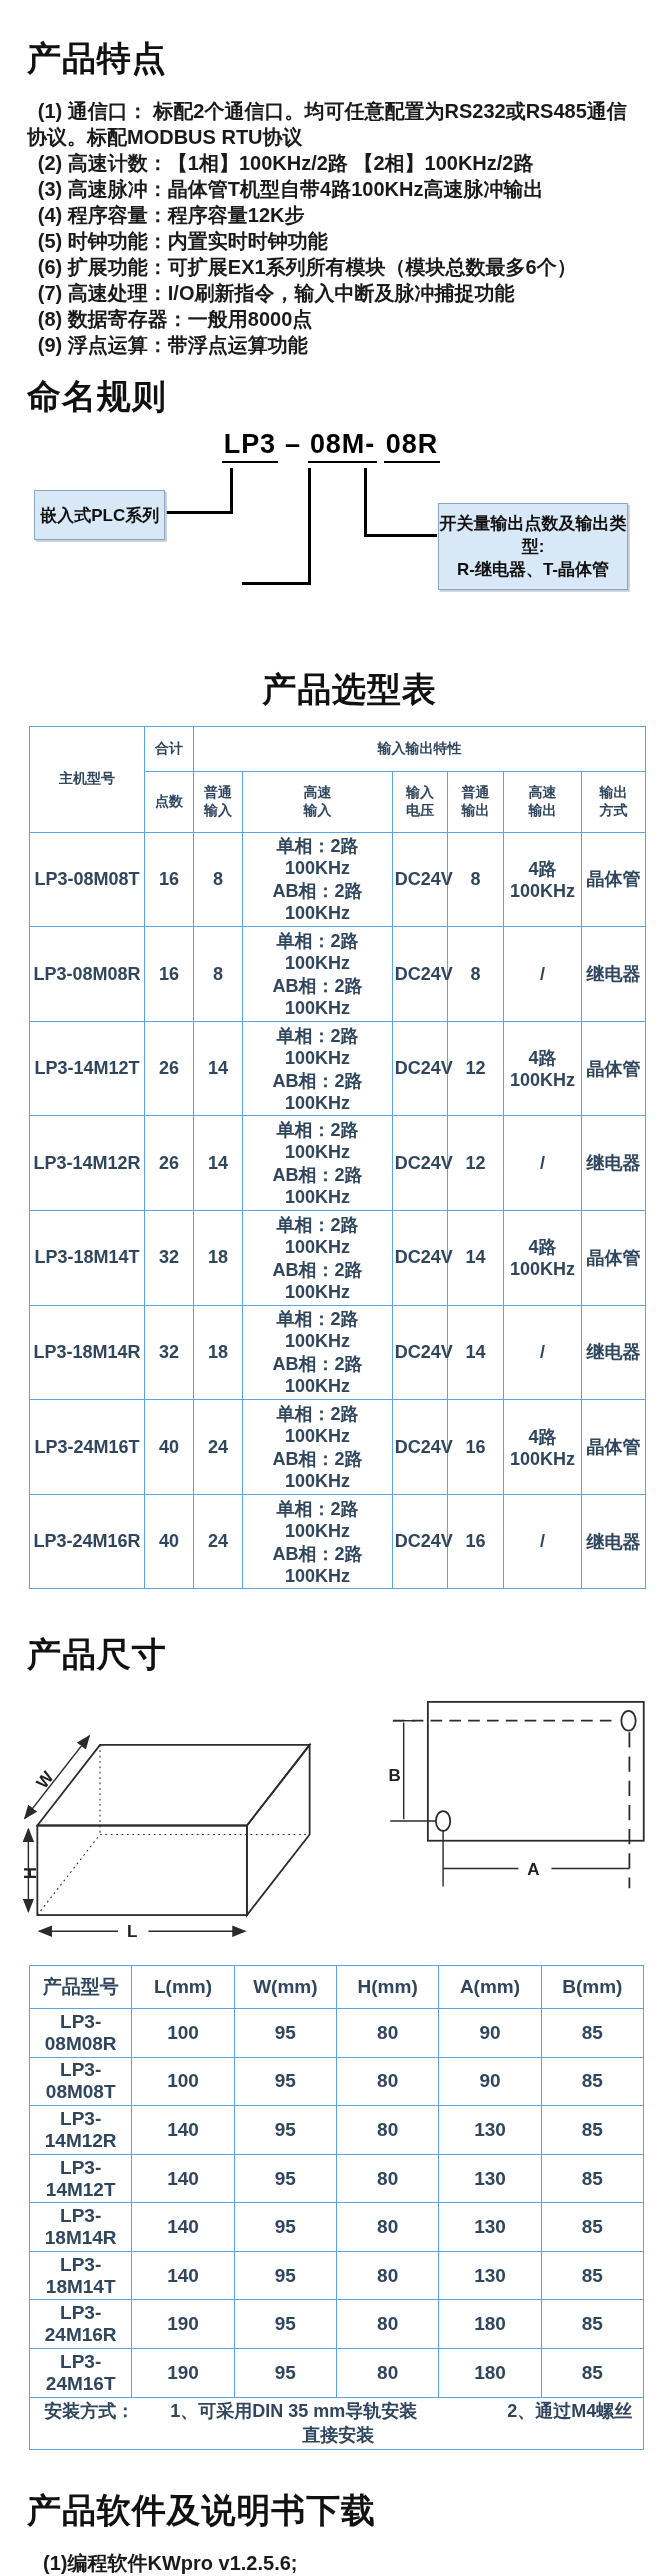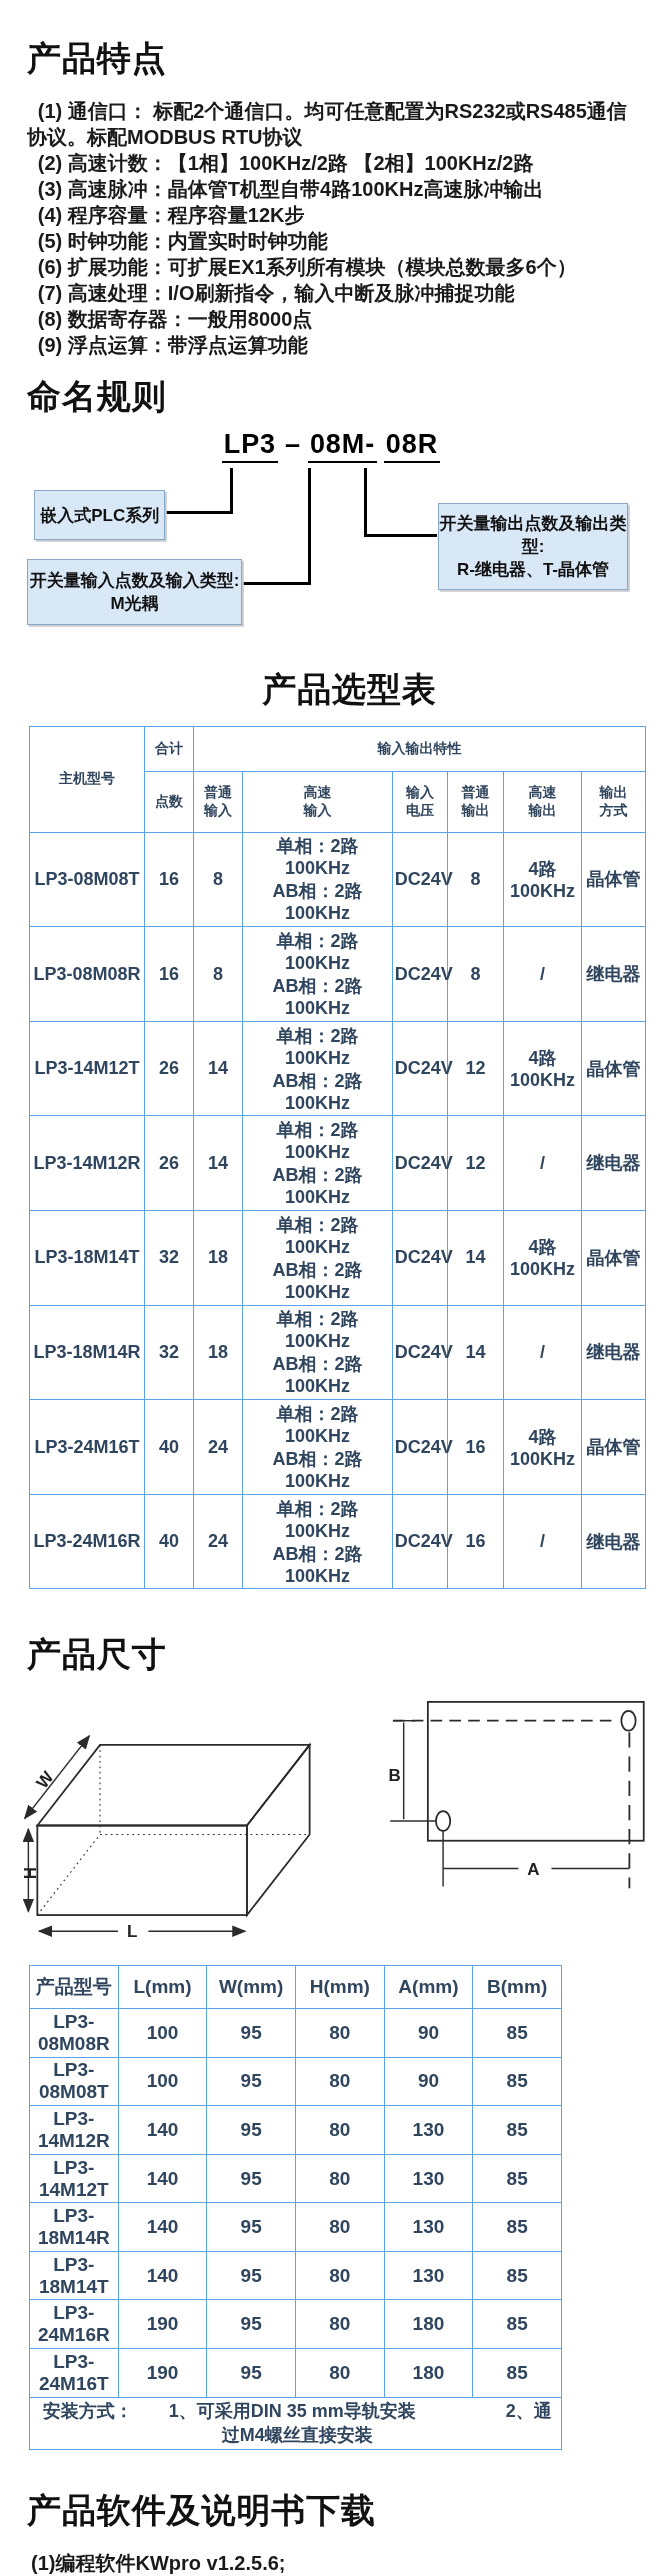--- a/index.html
+++ b/index.html
@@ -13,21 +13,21 @@
   body{
     width:672px;min-height:2576px;background:#ffffff;
     font-family:"Liberation Sans",sans-serif;color:var(--text);
   }
   .sec-title{
     font-size:34px;font-weight:700;margin:0 0 0 27px;letter-spacing:0.9px;color:#111;
   }
   #t-features{padding-top:36px;}
   .text-block{margin:16px 27px 0 27px;}
   .para{font-size:20px;font-weight:600;line-height:26px;margin:0;text-indent:10.8px;}
-  .para2{font-size:20px;font-weight:600;line-height:26px;margin:4px;text-indent:0;}
+  .para2{font-size:20px;font-weight:600;line-height:26px;margin:16px;text-indent:0;}
 
   
   .naming-diagram{position:relative;height:215px;margin:9px 27px 0 27px;}
   .model-code{position:absolute;left:195px;top:0;font-size:27px;font-weight:700;letter-spacing:0.9px;color:#000;}
   .model-code .useg{border-bottom:2.7px solid #000;padding:0 1.8px 1.8px 1.8px;}
   .model-code .msep{margin:0 7.2px;}
   .model-code .useg.last{margin-left:7.2px;}
   .nbox{
     position:absolute;background:var(--box-fill);border:0.9px solid var(--box-border);
     box-shadow:1.8px 1.8px 0 #c9ccd1;font-size:17px;font-weight:600;color:#111;
@@ -53,21 +53,21 @@
   
   .dim-drawing{display:block;margin:12.5px 0 0 23px;}
   .dim-drawing .ln{stroke:#2b2b2b;stroke-width:2;fill:none;}
   .dim-drawing .thin{stroke:#2b2b2b;stroke-width:1.6;fill:none;}
   .dim-drawing .dot{stroke:#2b2b2b;stroke-width:1.2;fill:none;stroke-dasharray:2,4;}
   .dim-drawing .dash1{stroke:#2b2b2b;stroke-width:2;fill:none;stroke-dasharray:13,8;}
   .dim-drawing .dash2{stroke:#2b2b2b;stroke-width:2;fill:none;stroke-dasharray:17,10;}
   .dim-drawing text{fill:#222;font-size:19px;font-weight:600;font-family:"Liberation Sans",sans-serif;}
 
   
-  .dim-table{border-collapse:collapse;table-layout:fixed;width:533px;margin:5.4px 0 0 29px;border-radius:17px;}
+  .dim-table{border-collapse:collapse;table-layout:fixed;width:615px;margin:5.4px 0 0 29px;border-radius:17px;}
   .dim-table th,.dim-table td{
     border:1.8px solid var(--table-border);color:var(--table-text);font-weight:600;
     font-size:19px;text-align:center;vertical-align:middle;height:38px;padding:1.8px;
   }
   .dim-table .install-cell{text-align:center;padding-left:5.4px;font-size:18px;}
 </style>
 </head>
 <body>
 
 <h2 id="t-features" class="sec-title">产品特点</h2>
@@ -93,24 +93,20 @@
   <div class="cline" style="left:136px;top:82px;width:69px;height:2.7px;"></div>
 
   <div class="cline" style="left:281px;top:39px;width:2.7px;height:117px;"></div>
   <div class="cline" style="left:215px;top:153px;width:68px;height:2.7px;"></div>
 
   <div class="cline" style="left:337px;top:39px;width:2.7px;height:68px;"></div>
   <div class="cline" style="left:337px;top:105px;width:73px;height:2.7px;"></div>
 
   <div class="nbox" id="nbox-series">
     <span>嵌入式PLC系列</span>
-  </div>
-  <div class="nbox" id="nbox-input">
-    <span>开关量输入点数及输入类型:</span>
-    <span>M光耦</span>
   </div>
   <div class="nbox" id="nbox-output">
     <span>开关量输出点数及输出类型:</span>
     <span>R-继电器、T-晶体管</span>
   </div>
 </div>
 
 <h2 class="sec-title" style="margin-top:23px;text-align:center;">产品选型表</h2>
 <table class="sel-table">
   <colgroup>

